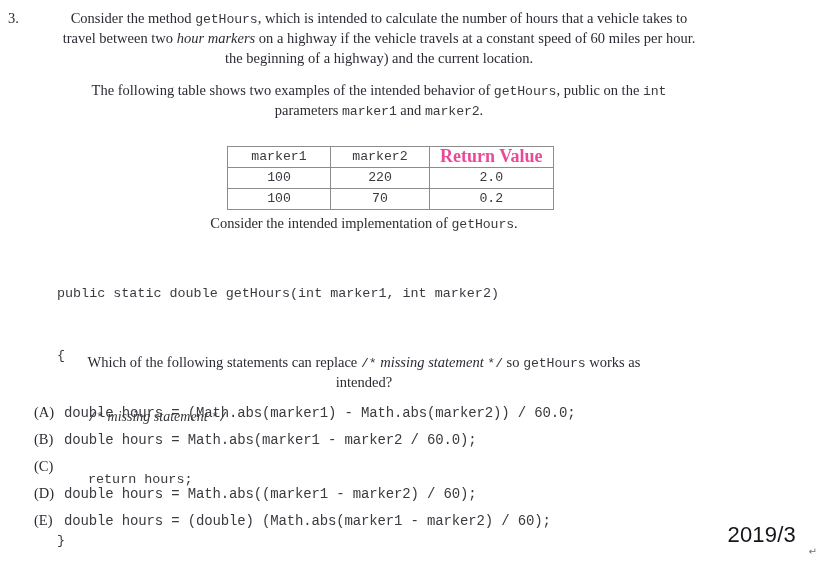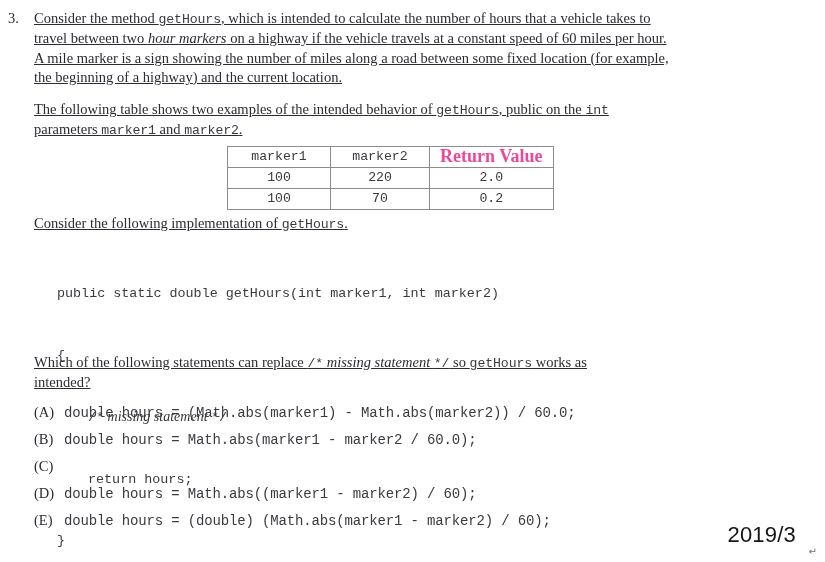--- a/index.html
+++ b/index.html
@@ -40,23 +40,22 @@
     position: absolute;
     left: 34px;
     top: 9px;
     width: 690px;
   }
 
   p.para {
     margin: 0;
     font-size: 14.5px;
     line-height: 19.3px;
-    text-align: left;
-    color: #2b2b33;
-    text-decoration: underline;
+    text-align: center;
+    color: #2b2b33;
   }
 
   .para + .para { margin-top: 0; }
 
   .blk-gap { height: 13px; }
 
   .mono {
     font-family: "Liberation Mono", "DejaVu Sans Mono", monospace;
     font-size: 13.2px;
     letter-spacing: -0.1px;
@@ -184,21 +183,20 @@
 <body>
 
 <div class="page">
 
   <div class="q-number">3.</div>
 
   <div class="body-col">
     <div id="intro-paragraph">
         <p class="para"><span>Consider the method </span><span class="mono">getHours</span><span>,  which is intended to calculate the number of hours that a vehicle takes to</span></p>
         <p class="para"><span>travel between two </span><span class="ital">hour markers</span><span> on a highway if the vehicle travels at a constant speed of 60 miles per hour.</span></p>
-        <p class="para"><span>A mile marker is a sign showing the number of miles along a road between some fixed location (for example,</span></p>
         <p class="para"><span>the beginning of a highway) and the current location.</span></p>
       </div>
     <div class="blk-gap"></div>
     <div id="table-intro-paragraph">
         <p class="para"><span>The following table shows two examples of the intended behavior of </span><span class="mono">getHours</span><span>,  public on the </span><span class="mono">int</span></p>
         <p class="para"><span>parameters </span><span class="mono">marker1</span><span> and </span><span class="mono">marker2</span><span>.</span></p>
       </div>
   </div>
 
   <div class="tbl-wrap">
@@ -219,21 +217,21 @@
         <tr>
           <td class="c1">100</td>
           <td class="c2">70</td>
           <td class="c3">0.2</td>
         </tr>
       </tbody>
     </table>
   </div>
 
   <div style="position:absolute; left:34px; top:214px; width:660px;" id="implementation-intro-paragraph">
-      <p class="para"><span>Consider the following implementation of </span><span class="mono">getHours</span><span>.</span></p>
+      <p class="para"><span>Consider the intended implementation of </span><span class="mono">getHours</span><span>.</span></p>
     </div>
 
   <div class="code">
     <span class="ind1">public static double getHours(int marker1, int marker2)</span>
     <span class="ind1">{</span>
     <span class="ind2"><span>/*</span><span class="cmt"> missing statement </span><span>*/</span></span>
     <span class="ind2">return hours;</span>
     <span class="ind1">}</span>
   </div>
 

